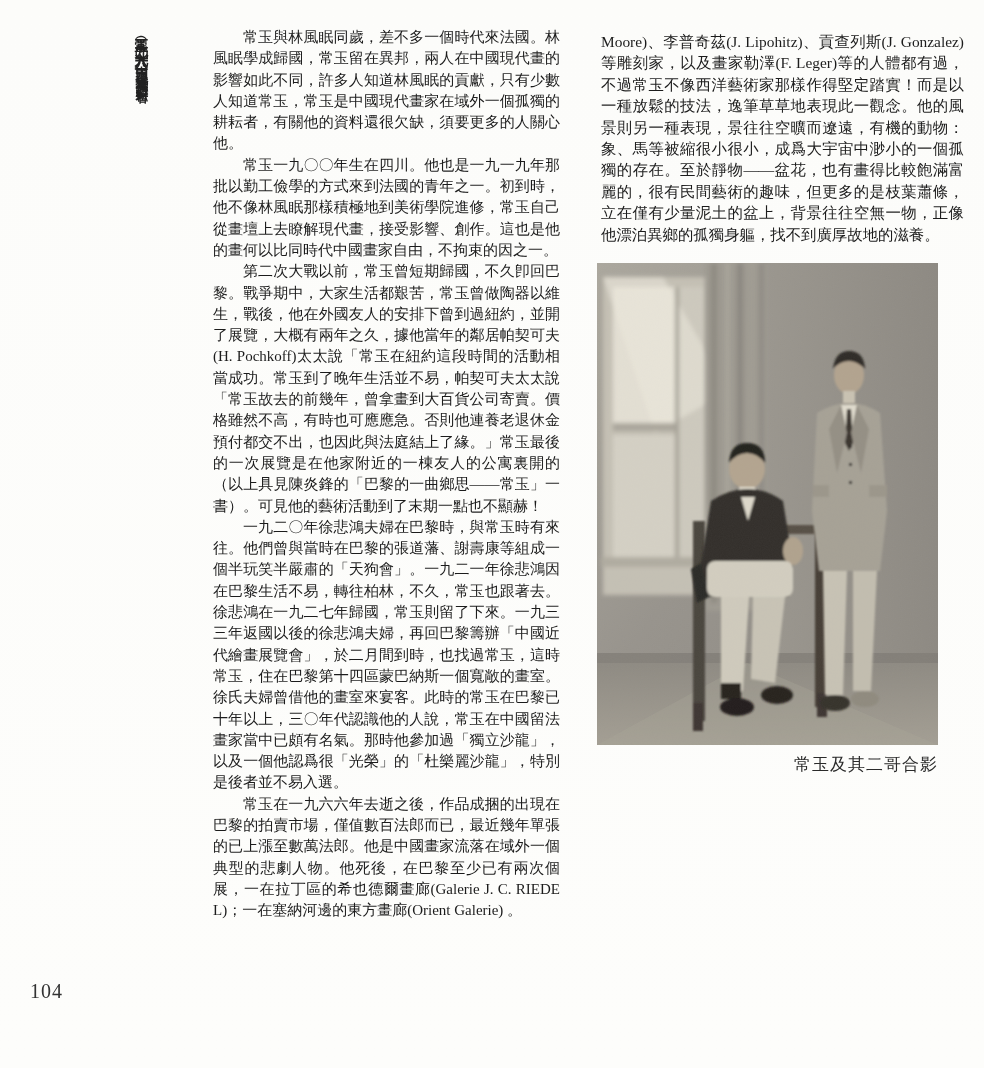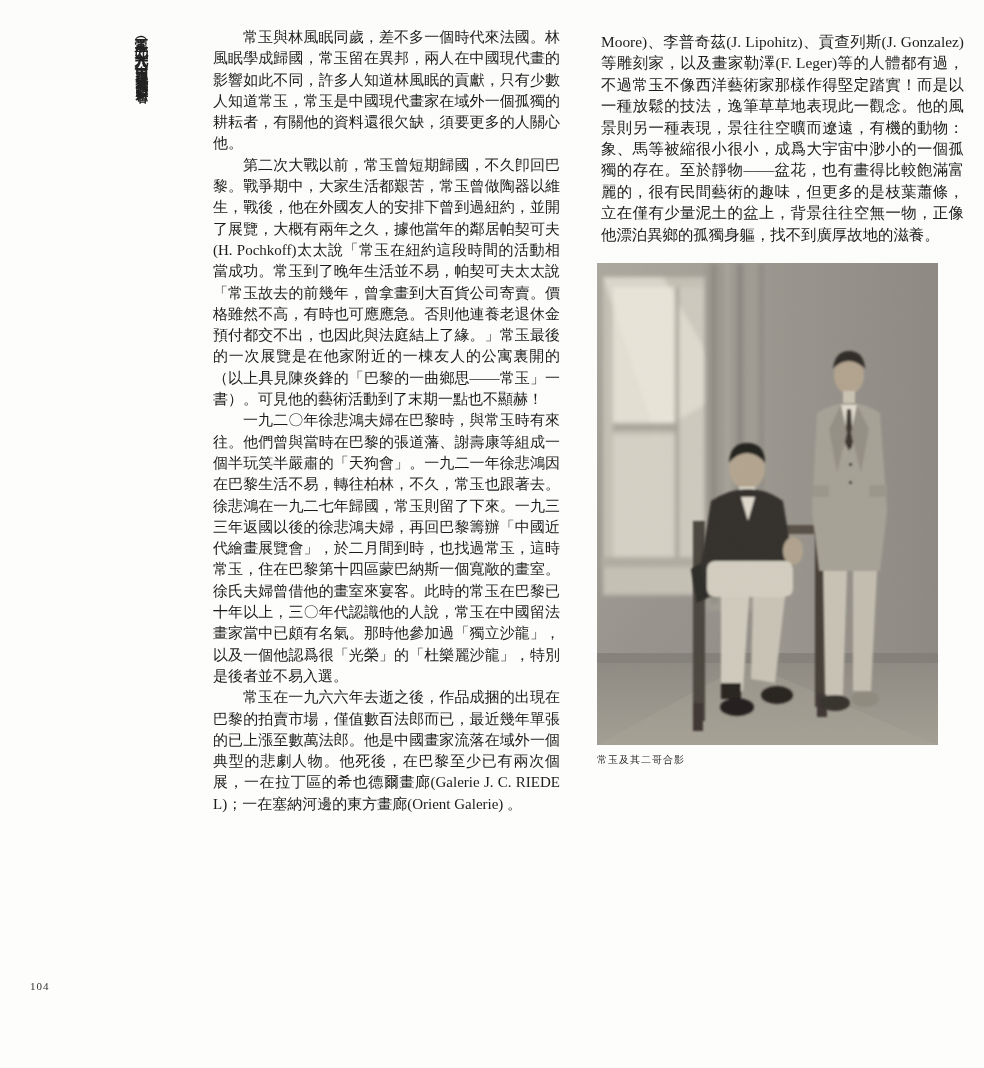--- a/index.html
+++ b/index.html
@@ -30,35 +30,36 @@
   .col-left p{margin:0;text-indent:2em;}
   .col-right{
     position:absolute;left:597px;top:27px;width:371px;
     font-size:15.4px;line-height:21.4px;text-align:justify;
     word-break:break-all;
   }
   .col-right p{margin:4px;text-indent:0;}
   
   figure{position:absolute;left:597px;top:263px;margin:0;width:341px;}
   .photo{width:341px;height:482px;overflow:hidden;background:#94908a;}
-  figcaption{font-size:10px;color:#2a2a2a;margin-top:8px;letter-spacing:1px;}
-  .pageno{position:absolute;left:30px;top:980px;font-size:11px;color:#333;letter-spacing:1px;}
+  figcaption{font-size:17px;color:#2a2a2a;margin-top:8px;letter-spacing:1px;text-align:right;}
+  .pageno{position:absolute;left:30px;top:980px;font-size:20px;color:#333;letter-spacing:1px;}
 </style>
 </head>
 <body>
 
 <div class="page">
 
   <div class="title-block">
     <span class="vtitle main">常玉（一九〇〇〜一九六六）</span>
     <span class="vtitle sub">中國現代畫孤獨的耕耘者</span>
   </div>
 
   <div class="col-left" id="leftcol">
       <p>常玉與林風眠同歲，差不多一個時代來法國。林風眠學成歸國，常玉留在異邦，兩人在中國現代畫的影響如此不同，許多人知道林風眠的貢獻，只有少數人知道常玉，常玉是中國現代畫家在域外一個孤獨的耕耘者，有關他的資料還很欠缺，須要更多的人關心他。</p>
+      <p>常玉一九〇〇年生在四川。他也是一九一九年那批以勤工儉學的方式來到法國的青年之一。初到時，他不像林風眠那樣積極地到美術學院進修，常玉自己從畫壇上去瞭解現代畫，接受影響、創作。這也是他的畫何以比同時代中國畫家自由，不拘束的因之一。</p>
       <p>第二次大戰以前，常玉曾短期歸國，不久卽回巴黎。戰爭期中，大家生活都艱苦，常玉曾做陶器以維生，戰後，他在外國友人的安排下曾到過紐約，並開了展覽，大概有兩年之久，據他當年的鄰居帕契可夫(H. Pochkoff)太太說「常玉在紐約這段時間的活動相當成功。常玉到了晚年生活並不易，帕契可夫太太說「常玉故去的前幾年，曾拿畫到大百貨公司寄賣。價格雖然不高，有時也可應應急。否則他連養老退休金預付都交不出，也因此與法庭結上了緣。」常玉最後的一次展覽是在他家附近的一棟友人的公寓裏開的（以上具見陳炎鋒的「巴黎的一曲鄉思——常玉」一書）。可見他的藝術活動到了末期一點也不顯赫！</p>
       <p>一九二〇年徐悲鴻夫婦在巴黎時，與常玉時有來往。他們曾與當時在巴黎的張道藩、謝壽康等組成一個半玩笑半嚴肅的「天狗會」。一九二一年徐悲鴻因在巴黎生活不易，轉往柏林，不久，常玉也跟著去。徐悲鴻在一九二七年歸國，常玉則留了下來。一九三三年返國以後的徐悲鴻夫婦，再回巴黎籌辦「中國近代繪畫展覽會」，於二月間到時，也找過常玉，這時常玉，住在巴黎第十四區蒙巴納斯一個寬敞的畫室。徐氏夫婦曾借他的畫室來宴客。此時的常玉在巴黎已十年以上，三〇年代認識他的人說，常玉在中國留法畫家當中已頗有名氣。那時他參加過「獨立沙龍」，以及一個他認爲很「光榮」的「杜樂麗沙龍」，特別是後者並不易入選。</p>
       <p>常玉在一九六六年去逝之後，作品成捆的出現在巴黎的拍賣市場，僅值數百法郎而已，最近幾年單張的已上漲至數萬法郎。他是中國畫家流落在域外一個典型的悲劇人物。他死後，在巴黎至少已有兩次個展，一在拉丁區的希也德爾畫廊(Galerie J. C. RIEDEL)；一在塞納河邊的東方畫廊(Orient Galerie) 。</p>
     </div>
 
   <div class="col-right">
     <p>Moore)、李普奇茲(J. Lipohitz)、貢查列斯(J. Gonzalez)等雕刻家，以及畫家勒澤(F. Leger)等的人體都有過，不過常玉不像西洋藝術家那樣作得堅定踏實！而是以一種放鬆的技法，逸筆草草地表現此一觀念。他的風景則另一種表現，景往往空曠而遼遠，有機的動物：象、馬等被縮很小很小，成爲大宇宙中渺小的一個孤獨的存在。至於靜物——盆花，也有畫得比較飽滿富麗的，很有民間藝術的趣味，但更多的是枝葉蕭條，立在僅有少量泥土的盆上，背景往往空無一物，正像他漂泊異鄉的孤獨身軀，找不到廣厚故地的滋養。</p>
   </div>
 
   <figure>

